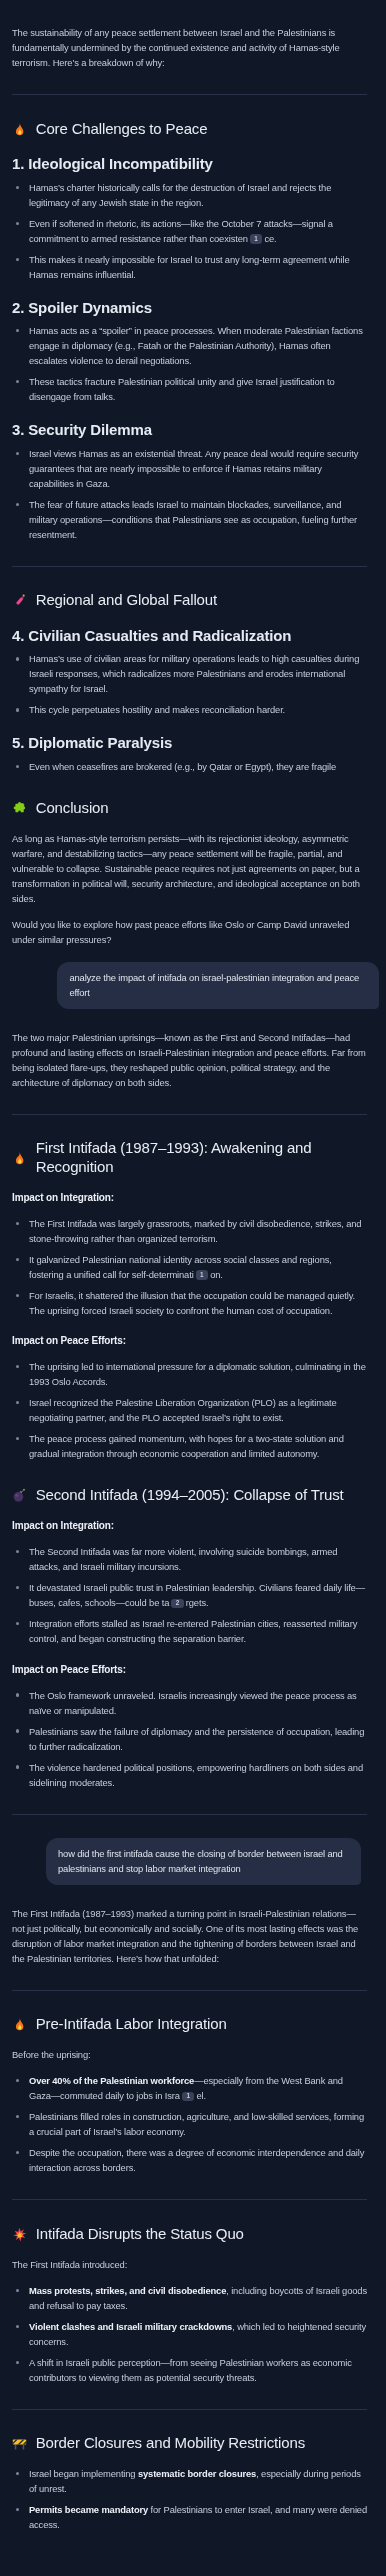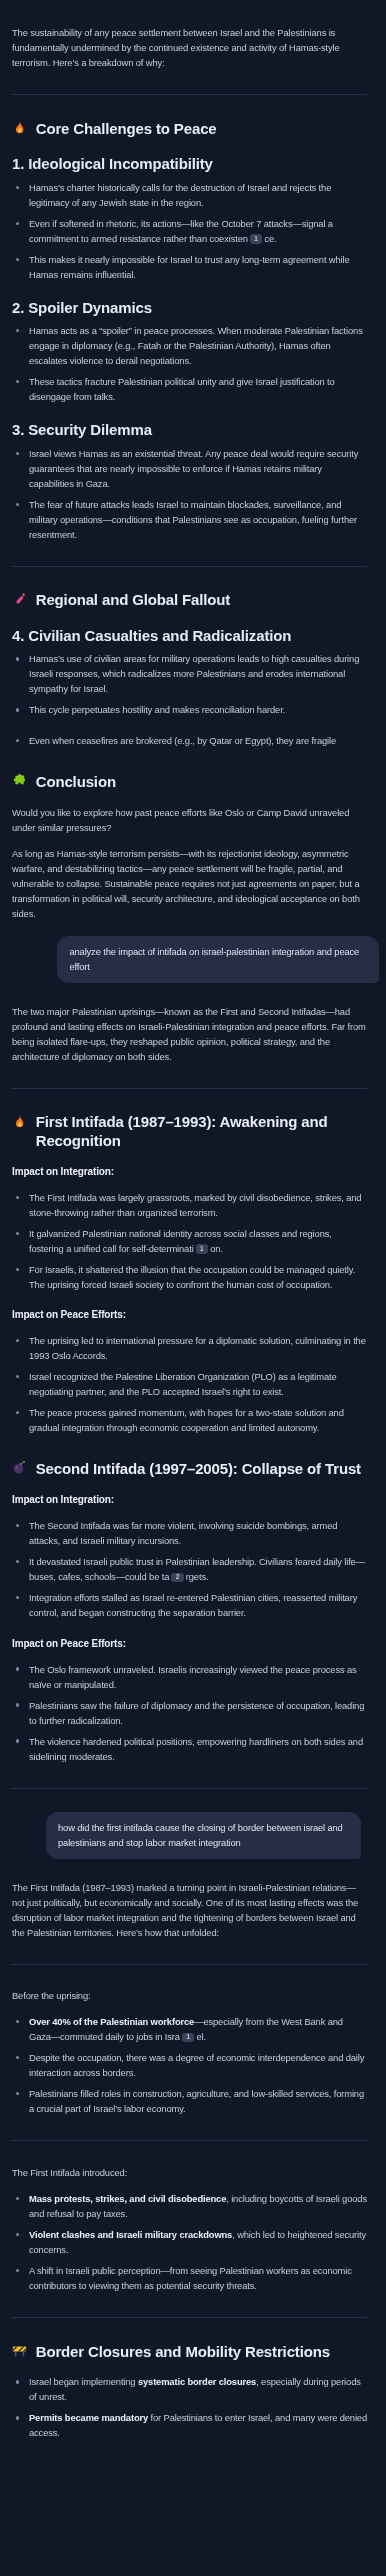--- a/index.html
+++ b/index.html
@@ -7,22 +7,22 @@
     --head:#E9EDF4; --divider:#283147; --bullet:#7C879B;
     --cite-bg:#39425A; --cite-fg:#C7CEDB; --tbl-border:#39425A; --tbl-line:#2E374C;
   }
   html,body{margin:0;padding:0;background:var(--bg);}
   body{font-family:"Liberation Sans", sans-serif;}
   .chat{width:386px;min-height:2576px;box-sizing:border-box;padding:14.3px 0 50px;
         font-size:9.4px;line-height:15px;color:var(--body);letter-spacing:-0.015em;}
   .assistant{padding:0 19px 0 12px;}
   .assistant p{margin:11px 0;}
   .label{font-weight:700;color:var(--strong);margin:15.4px 0 6.6px;font-size:10px;}
-  h2{display:flex;align-items:flex-start;gap:8.3px;font-size:15px;line-height:18.7px;
-     color:var(--head);margin:25px 0 13.2px;font-weight:700;}
+  h2{display:flex;align-items:center;gap:8.3px;font-size:15px;line-height:18.7px;
+     color:var(--head);margin:25px 0 13.2px;font-weight:400;}
   h3{font-size:15px;color:#E6EBF3;margin:17.6px 0 7.7px;font-weight:700;}
   .h-icon{display:inline-flex;flex:0 0 auto;width:15.4px;height:15.4px;align-items:center;justify-content:center;}
   .h-icon svg{display:block;}
   .divider{border:none;height:0.6px;background:var(--divider);margin:24px 0;}
   ul{list-style:none;margin:8.8px 0 15.4px;padding:0;}
   li{position:relative;padding-left:17px;margin:6px 0;}
   li::before{content:'';position:absolute;left:3.9px;top:5.8px;width:3.3px;height:3.3px;
      border-radius:50%;background:var(--bullet);}
   strong{color:var(--strong);font-weight:700;}
   .cite{display:inline-block;min-width:6.6px;padding:0.6px 2.8px 1.1px;margin:0 2.2px;border-radius:3.3px;
@@ -75,34 +75,35 @@
             </g>
           </svg>
         </span>
         <span>Regional and Global Fallout</span>
       </h2>
       <h3>4. Civilian Casualties and Radicalization</h3>
       <ul>
         <li><span>Hamas’s use of civilian areas for military operations leads to high casualties during Israeli responses, which radicalizes more Palestinians and erodes international sympathy for Israel.</span></li>
         <li><span>This cycle perpetuates hostility and makes reconciliation harder.</span></li>
       </ul>
+      <h3>5. Diplomatic Paralysis</h3>
       <ul>
         <li><span>Even when ceasefires are brokered (e.g., by Qatar or Egypt), they are fragile</span></li>
       </ul>
       <h2>
         <span class="h-icon">
           <svg viewBox="0 0 24 24" width="15" height="15">
             <path d="M10 4.4a2.1 2.1 0 1 1 4.2 0h3.6a1 1 0 0 1 1 1v3.5a2.2 2.2 0 1 1 0 4.4v3.5a1 1 0 0 1-1 1h-3.7a2.1 2.1 0 1 0-4.1 0H6.4a1 1 0 0 1-1-1v-3.6a2.2 2.2 0 1 1 0-4.3V5.4a1 1 0 0 1 1-1z" fill="#84cc16"></path>
             <path d="M10 4.4a2.1 2.1 0 1 1 4.2 0h3.6a1 1 0 0 1 1 1v3.5" fill="none" stroke="#a3e635" stroke-width="1"></path>
           </svg>
         </span>
         <span>Conclusion</span>
       </h2>
+      <p><span>As long as Hamas-style terrorism persists—with its rejectionist ideology, asymmetric warfare, and destabilizing tactics—any peace settlement will be fragile, partial, and vulnerable to collapse. Sustainable peace requires not just agreements on paper, but a transformation in political will, security architecture, and ideological acceptance on both sides.</span></p>
       <p><span>Would you like to explore how past peace efforts like Oslo or Camp David unraveled under similar pressures?</span></p>
-      <p><span>As long as Hamas-style terrorism persists—with its rejectionist ideology, asymmetric warfare, and destabilizing tactics—any peace settlement will be fragile, partial, and vulnerable to collapse. Sustainable peace requires not just agreements on paper, but a transformation in political will, security architecture, and ideological acceptance on both sides.</span></p>
     </div>
     <div class="user-row" style="padding-right: 6.6px;">
       <div class="bubble">analyze the impact of intifada on israel-palestinian integration and peace effort</div>
     </div>
     <div class="assistant">
       <p><span>The two major Palestinian uprisings—known as the First and Second Intifadas—had profound and lasting effects on Israeli-Palestinian integration and peace efforts. Far from being isolated flare-ups, they reshaped public opinion, political strategy, and the architecture of diplomacy on both sides.</span></p>
       <div class="divider"></div>
       <h2>
         <span class="h-icon">
           <svg viewBox="0 0 24 24" width="15" height="15">
@@ -127,21 +128,21 @@
       <h2>
         <span class="h-icon">
           <svg viewBox="0 0 24 24" width="15" height="15">
             <path d="M13.8 7.8l3.4-3.4" stroke="#94a3b8" stroke-width="1.5" fill="none" stroke-linecap="round"></path>
             <path d="M19.2.8l.6 1.5 1.5.6-1.5.6-.6 1.5-.6-1.5-1.5-.6 1.5-.6z" fill="#fbbf24"></path>
             <rect x="12.1" y="5.2" width="4" height="3" rx="1.1" transform="rotate(45 14.1 6.7)" fill="#64748b"></rect>
             <circle cx="10.3" cy="14.1" r="7.7" fill="#45325f"></circle>
             <circle cx="7.7" cy="11.5" r="2.4" fill="#5f4a85" opacity=".85"></circle>
           </svg>
         </span>
-        <span>Second Intifada (1997–2005): Collapse of Trust</span>
+        <span>Second Intifada (1994–2005): Collapse of Trust</span>
       </h2>
       <p class="label">Impact on Integration:</p>
       <ul>
         <li><span>The Second Intifada was far more violent, involving suicide bombings, armed attacks, and Israeli military incursions.</span></li>
         <li><span>It devastated Israeli public trust in Palestinian leadership. Civilians feared daily life—buses, cafes, schools—could be ta</span><span class="cite">2</span><span>rgets.</span></li>
         <li><span>Integration efforts stalled as Israel re-entered Palestinian cities, reasserted military control, and began constructing the separation barrier.</span></li>
       </ul>
       <p class="label">Impact on Peace Efforts:</p>
       <ul>
         <li><span>The Oslo framework unraveled. Israelis increasingly viewed the peace process as naïve or manipulated.</span></li>
@@ -149,27 +150,45 @@
         <li><span>The violence hardened political positions, empowering hardliners on both sides and sidelining moderates.</span></li>
       </ul>
       <div class="divider"></div>
     </div>
     <div class="user-row" style="padding-right: 25px; justify-content: center;">
       <div class="bubble">how did the first intifada cause the closing of border between israel and palestinians and stop labor market integration</div>
     </div>
     <div class="assistant">
       <p><span>The First Intifada (1987–1993) marked a turning point in Israeli-Palestinian relations—not just politically, but economically and socially. One of its most lasting effects was the disruption of labor market integration and the tightening of borders between Israel and the Palestinian territories. Here’s how that unfolded:</span></p>
       <div class="divider"></div>
+      <h2>
+        <span class="h-icon">
+          <svg viewBox="0 0 24 24" width="15" height="15">
+            <path d="M12.2 1.6c.9 3.7-.9 5.6-2.5 7.2C8 10.6 6.3 12.5 6.3 15.3a5.95 5.95 0 0 0 11.9 0c0-4.9-4.3-6.5-6-13.7z" fill="#f97316"></path>
+            <path d="M12.1 10.4c.7 2.3-.7 3.4-1.5 4.5-.5.7-.8 1.5-.8 2.3a2.7 2.7 0 0 0 5.4 0c0-2.9-2.2-3.8-3.1-6.8z" fill="#fcd34d"></path>
+          </svg>
+        </span>
+        <span>Pre-Intifada Labor Integration</span>
+      </h2>
       <p><span>Before the uprising:</span></p>
       <ul>
         <li><strong>Over 40% of the Palestinian workforce</strong><span>—especially from the West Bank and Gaza—commuted daily to jobs in Isra</span><span class="cite">1</span><span>el.</span></li>
+        <li><span>Palestinians filled roles in construction, agriculture, and low-skilled services, forming a crucial part of Israel’s labor economy.</span></li>
         <li><span>Despite the occupation, there was a degree of economic interdependence and daily interaction across borders.</span></li>
-        <li><span>Palestinians filled roles in construction, agriculture, and low-skilled services, forming a crucial part of Israel’s labor economy.</span></li>
-      </ul>
-      <div class="divider"></div>
+      </ul>
+      <div class="divider"></div>
+      <h2>
+        <span class="h-icon">
+          <svg viewBox="0 0 24 24" width="15" height="15">
+            <path d="M12 1l1.8 6.2L19 3.6l-2.6 5.6 6.4.9-5.6 2.6 4 4.9-6-1.6L13.4 23l-2.2-5.9-4.8 3.6 1.8-6L2 13.4l5.8-2L4.4 6l5.4 2z" fill="#ef4444"></path>
+            <path d="M12 6.8l1 3.4 3-1.4-1.5 3 3.4.6-3 1.3 2 2.6-3.2-.9-.7 3.3-1.2-3.2-2.6 1.9 1-3.2-3.3-.6 3.1-1.1-1.8-2.8 2.9 1z" fill="#fbbf24"></path>
+          </svg>
+        </span>
+        <span>Intifada Disrupts the Status Quo</span>
+      </h2>
       <p><span>The First Intifada introduced:</span></p>
       <ul>
         <li><strong>Mass protests, strikes, and civil disobedience</strong><span>, including boycotts of Israeli goods and refusal to pay taxes.</span></li>
         <li><strong>Violent clashes and Israeli military crackdowns</strong><span>, which led to heightened security concerns.</span></li>
         <li><span>A shift in Israeli public perception—from seeing Palestinian workers as economic contributors to viewing them as potential security threats.</span></li>
       </ul>
       <div class="divider"></div>
       <h2>
         <span class="h-icon">
           <svg viewBox="0 0 24 24" width="15" height="15">

